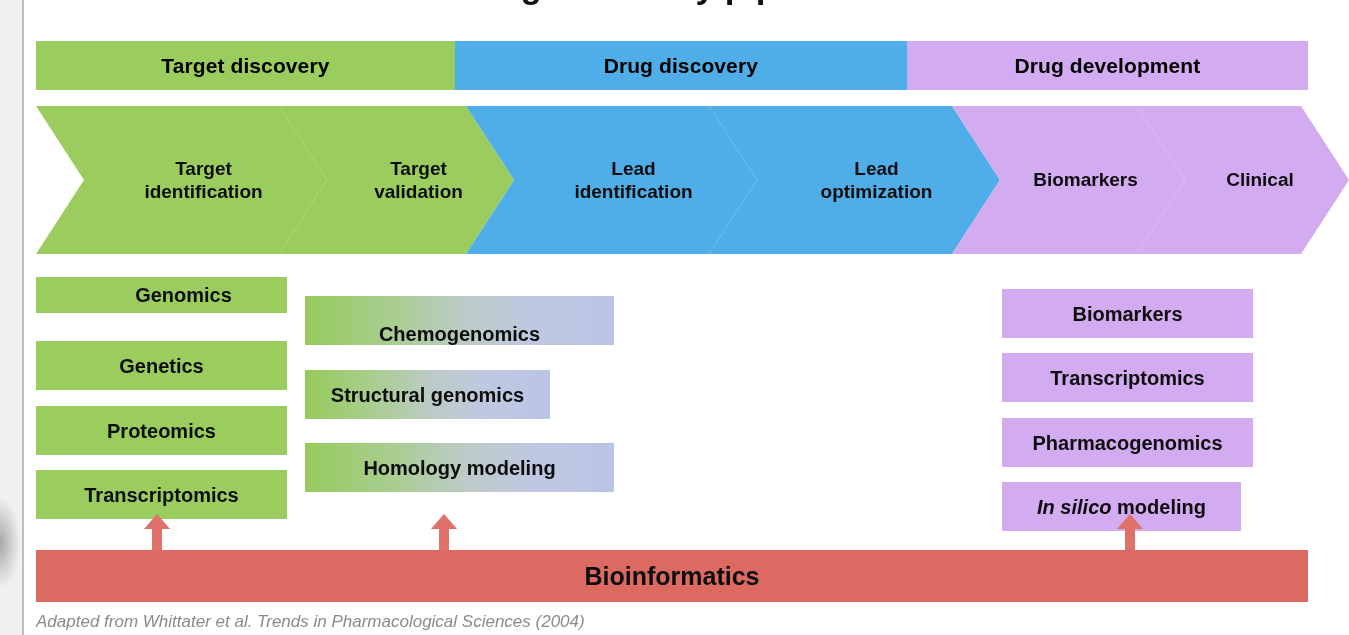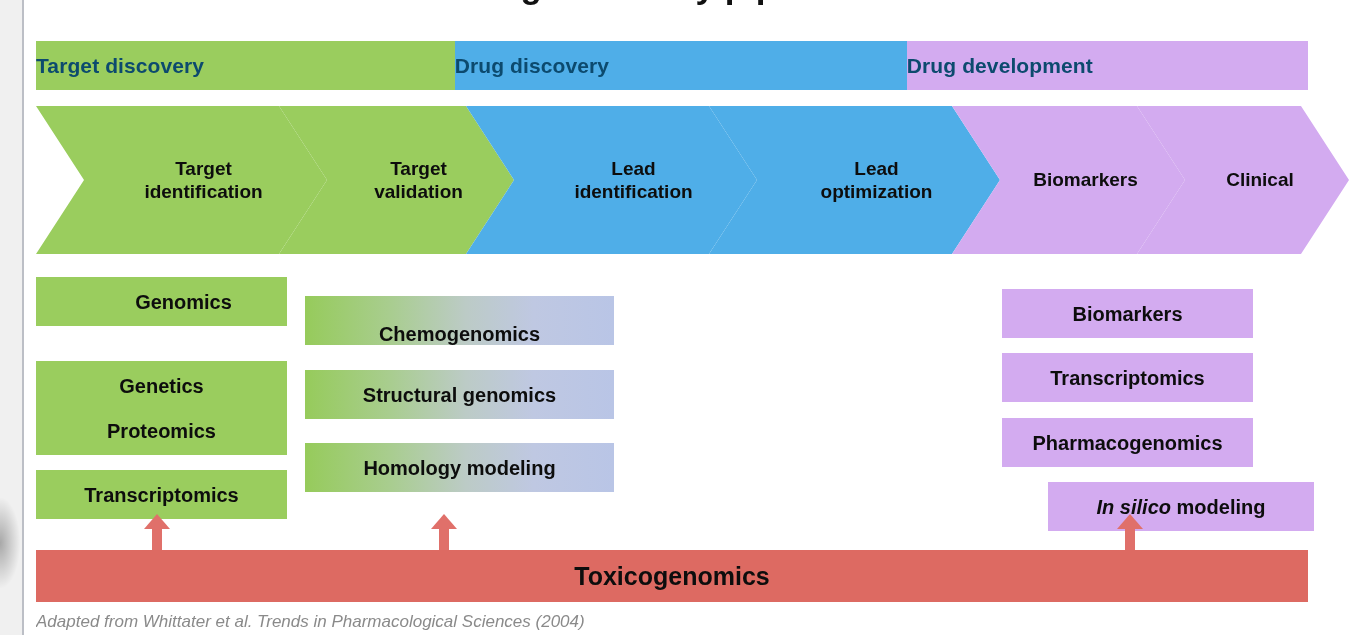--- a/index.html
+++ b/index.html
@@ -61,23 +61,24 @@
     position: absolute;
     left: 36px;
     top: 41px;
     width: 1272px;
     height: 49px;
     display: flex;
   }
   .phase {
     display: flex;
     align-items: center;
+    justify-content: center;
     font-size: 21px;
     font-weight: bold;
-    color: #0c4a6e;
+    color: #000000;
     letter-spacing: 0.1px;
   }
 
   
   .stage-row {
     position: absolute;
     left: 36px;
     top: 106px;
     width: 1313px;
     height: 148px;
@@ -223,68 +224,68 @@
     <div class="stage" id="stage4" style="left: 916px; width: 233px; background: rgb(211, 171, 240); clip-path: polygon(0% 0%, 79.399% 0%, 100% 50%, 79.399% 100%, 0% 100%, 20.601% 50%); padding-left: 34px;">
       <span class="stage-label">Biomarkers</span>
     </div>
 
     <div class="stage" id="stage5" style="left: 1101px; width: 212px; background: rgb(211, 171, 240); clip-path: polygon(0% 0%, 77.358% 0%, 100% 50%, 77.358% 100%, 0% 100%, 22.642% 50%); padding-left: 34px;">
       <span class="stage-label">Clinical</span>
     </div>
 
   </div>
 
-  <div class="chip green" style="left:36px;  top:277px; width:251px; height:49px;padding-left:44px;">
+  <div class="chip green" style="left:36px;  top:277px; width:251px; height:36px;padding-left:44px;">
     <span>Genomics</span>
   </div>
-  <div class="chip green" style="left:36px;  top:341px; width:251px; height:49px;margin-top:20px;">
+  <div class="chip green" style="left:36px;  top:341px; width:251px; height:49px;">
     <span>Genetics</span>
   </div>
   <div class="chip green" style="left:36px;  top:406px; width:251px; height:49px;">
     <span>Proteomics</span>
   </div>
   <div class="chip green" style="left:36px;  top:470px; width:251px; height:49px;">
     <span>Transcriptomics</span>
   </div>
 
   <div class="chip grad" style="left:305px; top:296px; width:309px; height:49px;align-items:flex-end;">
     <span>Chemogenomics</span>
   </div>
-  <div class="chip grad" style="left:305px; top:370px; width:309px; height:49px;">
+  <div class="chip grad" style="left:305px; top:370px; width:245px; height:49px;">
     <span>Structural genomics</span>
   </div>
   <div class="chip grad" style="left:305px; top:443px; width:309px; height:49px;align-items:center;">
     <span>Homology modeling</span>
   </div>
 
   <div class="chip purple" style="left:1002px; top:277px; width:251px; height:49px;">
     <span>Biomarkers</span>
   </div>
   <div class="chip purple" style="left:1002px; top:341px; width:251px; height:49px;">
     <span>Transcriptomics</span>
   </div>
   <div class="chip purple" style="left:1002px; top:406px; width:251px; height:49px;">
     <span>Pharmacogenomics</span>
   </div>
-  <div class="chip purple" style="left:1048px; top:470px; width:266px; height:49px;align-items:center;">
+  <div class="chip purple" style="left:1002px; top:470px; width:239px; height:49px;align-items:center;">
     <span><em>In silico</em><span> modeling</span></span>
   </div>
 
   <div class="up-arrow" style="left:144px;  top:514px;">
     <div class="head"></div>
     <div class="shaft"></div>
   </div>
   <div class="up-arrow" style="left:431px;  top:514px;">
     <div class="head"></div>
     <div class="shaft"></div>
   </div>
   <div class="up-arrow" style="left:1117px; top:514px;">
     <div class="head"></div>
     <div class="shaft"></div>
   </div>
 
   <div class="bioinf-bar">
-    <span>Toxicogenomics</span>
+    <span>Bioinformatics</span>
   </div>
 
   <div class="footnote">Adapted from Whittater et al. Trends in Pharmacological Sciences (2004)</div>
 
 </div>
 
 </body></html>

